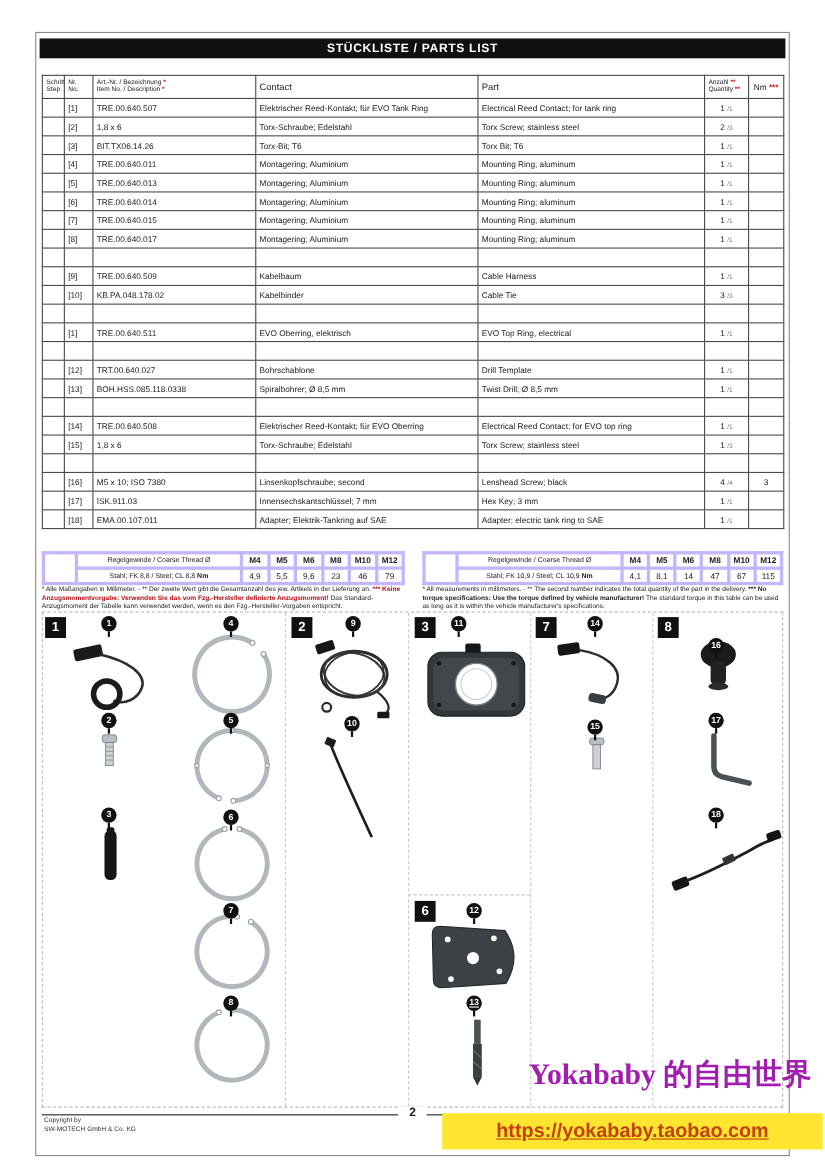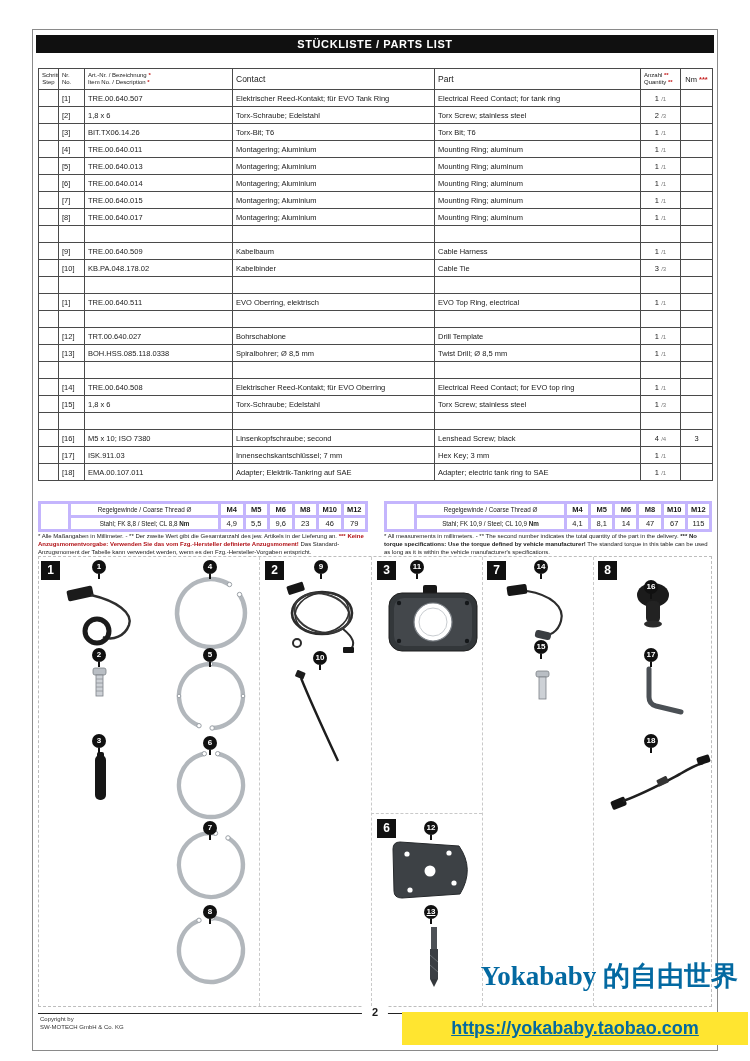--- a/index.html
+++ b/index.html
@@ -63,24 +63,24 @@
   .callout::after { content:""; position:absolute; left:6px; top:14px; width:1.5px; height:5px; background:#101010; }
 
   
   .footer-line { position:absolute; left:38px; top:1013px; width:674px; border-top:1px solid #222; z-index:1; }
   .copyright { position:absolute; left:40px; top:1016px; font-size:6px; line-height:1.3; color:#333; z-index:2; }
   .page-num { position:absolute; top:1006px; left:50%; transform:translateX(-50%); background:#fff;
               padding:0 10px; font-size:11px; font-weight:bold; z-index:2; }
 
   
   .wm-title { position:absolute; right:12px; top:958px; font-family:"Liberation Serif", serif; font-size:27px;
-              font-weight:bold; color:#0369a1; white-space:nowrap; z-index:5; }
+              font-weight:bold; color:#a21caf; white-space:nowrap; z-index:5; }
   .wm-bar { position:absolute; left:402px; top:1012px; width:346px; height:33px; background:#ffe530;
             text-align:center; line-height:33px; font-size:18px; font-weight:bold; text-decoration:underline;
-            color:#0369a1; z-index:5; white-space:nowrap; }
+            color:#c2410c; z-index:5; white-space:nowrap; }
 </style>
 </head>
 <body>
 
 <div class="page">
 
   <div class="page-frame"></div>
 
   <div class="title-bar">STÜCKLISTE / PARTS LIST</div>
 
@@ -521,21 +521,21 @@
       <div class="callout" style="left: 164px; top: 91px;">5</div>
       <div class="callout" style="left: 164px; top: 179px;">6</div>
       <div class="callout" style="left: 164px; top: 264px;">7</div>
       <div class="callout" style="left: 164px; top: 348px;">8</div>
       <div class="callout" style="left: 275px; top: 3px;">9</div>
       <div class="callout" style="left: 274px; top: 94px;">10</div>
       <div class="callout" style="left: 371px; top: 3px;">11</div>
       <div class="callout" style="left: 385px; top: 264px;">12</div>
       <div class="callout" style="left: 385px; top: 348px; text-decoration: underline;">13</div>
       <div class="callout" style="left: 495px; top: 3px;">14</div>
-      <div class="callout" style="left: 495px; top: 83px;">15</div>
+      <div class="callout" style="left: 495px; top: 97px;">15</div>
       <div class="callout" style="left: 605px; top: 3px; margin-top: 20px;">16</div>
       <div class="callout" style="left: 605px; top: 91px;">17</div>
       <div class="callout" style="left: 605px; top: 177px;">18</div>
     </div>
 
   <div class="footer-line"></div>
   <div class="copyright">
     <span>Copyright by</span><br>
     <span>SW-MOTECH GmbH &amp; Co. KG</span>
   </div>

